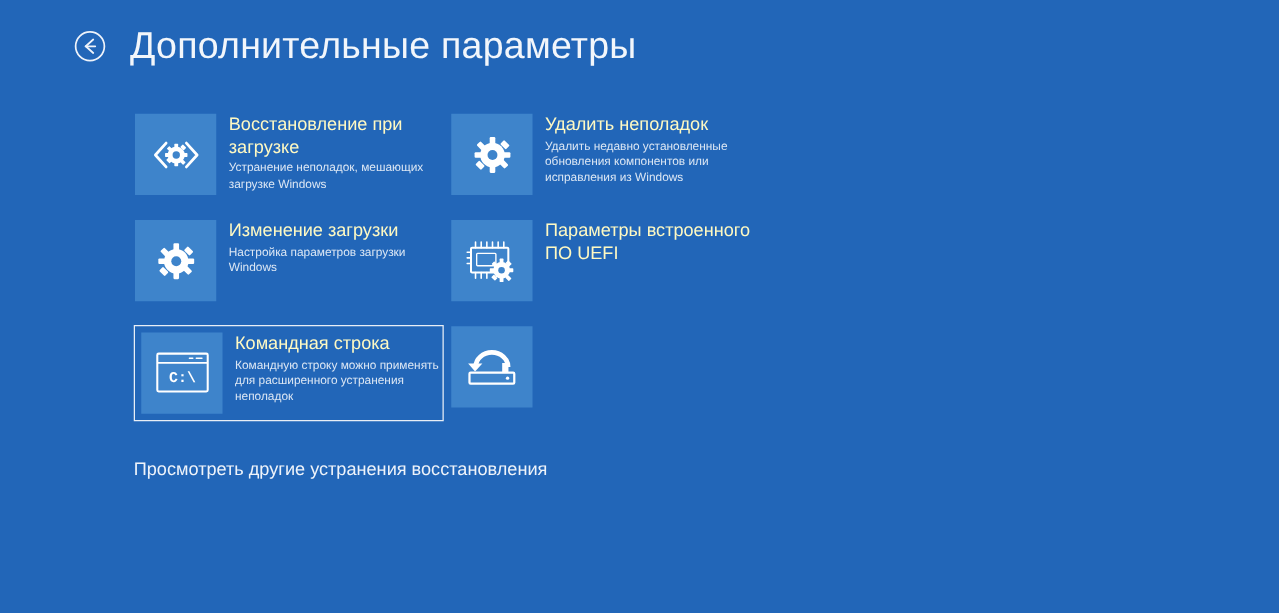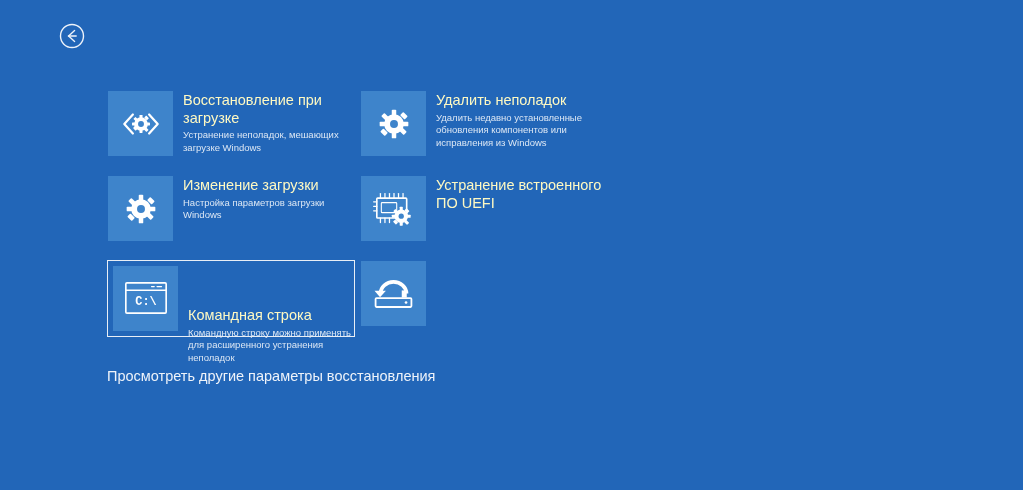--- a/index.html
+++ b/index.html
@@ -66,21 +66,20 @@
     padding: 0;
   }
   .tile.selected {
     border: 1px solid #e8eef6;
   }
   .tile.selected .tile-icon {
     margin: 5px 0 0 5px;
   }
   .tile.selected .tile-text {
     padding-top: 6px;
-    margin-top: 40px;
   }
 
   .tile-icon {
     width: 65px;
     height: 65px;
     flex: 0 0 65px;
     background: #3e84cb;
     display: flex;
     align-items: center;
     justify-content: center;
@@ -125,20 +124,21 @@
 <body>
 
 <div class="header">
   <span class="back-btn">
     <svg viewBox="0 0 28 28" width="28" height="28" aria-hidden="true">
       <circle cx="14" cy="14" r="11.5" fill="none" stroke="#eef3fa" stroke-width="1.4"></circle>
       <path d="M16.6 8.6 L10.6 14 L16.6 19.4" fill="none" stroke="#eef3fa" stroke-width="1.4" stroke-linecap="round" stroke-linejoin="round"></path>
       <path d="M10.4 14 L18.2 14" stroke="#eef3fa" stroke-width="1.4" stroke-linecap="round"></path>
     </svg>
   </span>
+  <div class="page-title">Дополнительные параметры</div>
 </div>
 
 <div class="grid">
 
   <div class="col col-left">
 
     <div class="tile">
       <div class="tile-icon">
         <svg viewBox="0 0 44 44" width="42" height="42" aria-hidden="true">
           <path d="M13.5 12 L4.5 22 L13.5 32" fill="none" stroke="#ffffff" stroke-width="2.3" stroke-linecap="round" stroke-linejoin="round"></path>
@@ -258,32 +258,32 @@
             <rect x="36.8" y="27.3" width="4.6" height="3.4" rx="0.6"></rect>
             <rect x="23.3" y="21.5" width="3.4" height="4.6" rx="0.6" transform="rotate(-45 25 23.8)"></rect>
             <rect x="35.3" y="33.5" width="3.4" height="4.6" rx="0.6" transform="rotate(-45 37 35.8)"></rect>
             <rect x="35.0" y="21.2" width="4.6" height="3.4" rx="0.6" transform="rotate(45 37.3 22.9)"></rect>
             <rect x="22.4" y="33.8" width="4.6" height="3.4" rx="0.6" transform="rotate(45 24.7 35.5)"></rect>
           </g>
           <circle cx="31" cy="29" r="2.9" fill="#3e84cb"></circle>
         </svg>
       </div>
       <div class="tile-text">
-        <p class="tile-title">Устранение встроенного ПО UEFI</p>
+        <p class="tile-title">Параметры встроенного ПО UEFI</p>
       </div>
     </div>
 
     <div class="tile">
       <div class="tile-icon">
         <svg viewBox="0 0 48 40" width="43" height="36" aria-hidden="true">
           <path d="M9.5 19.5 A14.5 13 0 0 1 38.5 19.5" fill="none" stroke="#ffffff" stroke-width="4.2" stroke-linecap="butt"></path>
           <path d="M15.5 16.5 L9.0 23.5 L2.8 16.5 Z" fill="#ffffff"></path>
           <path d="M33.2 16.0 L38.8 16.0 L38.8 24.0 L33.2 24.0 Z" fill="#ffffff"></path>
           <rect x="4" y="24.5" width="40" height="10" rx="1" fill="none" stroke="#ffffff" stroke-width="2"></rect>
           <circle cx="38" cy="29.5" r="1.5" fill="#ffffff"></circle>
         </svg>
       </div>
     </div>
 
   </div>
 </div>
 
-<div class="more-link">Просмотреть другие параметры восстановления</div>
+<div class="more-link">Просмотреть другие устранения восстановления</div>
 
 </body></html>

